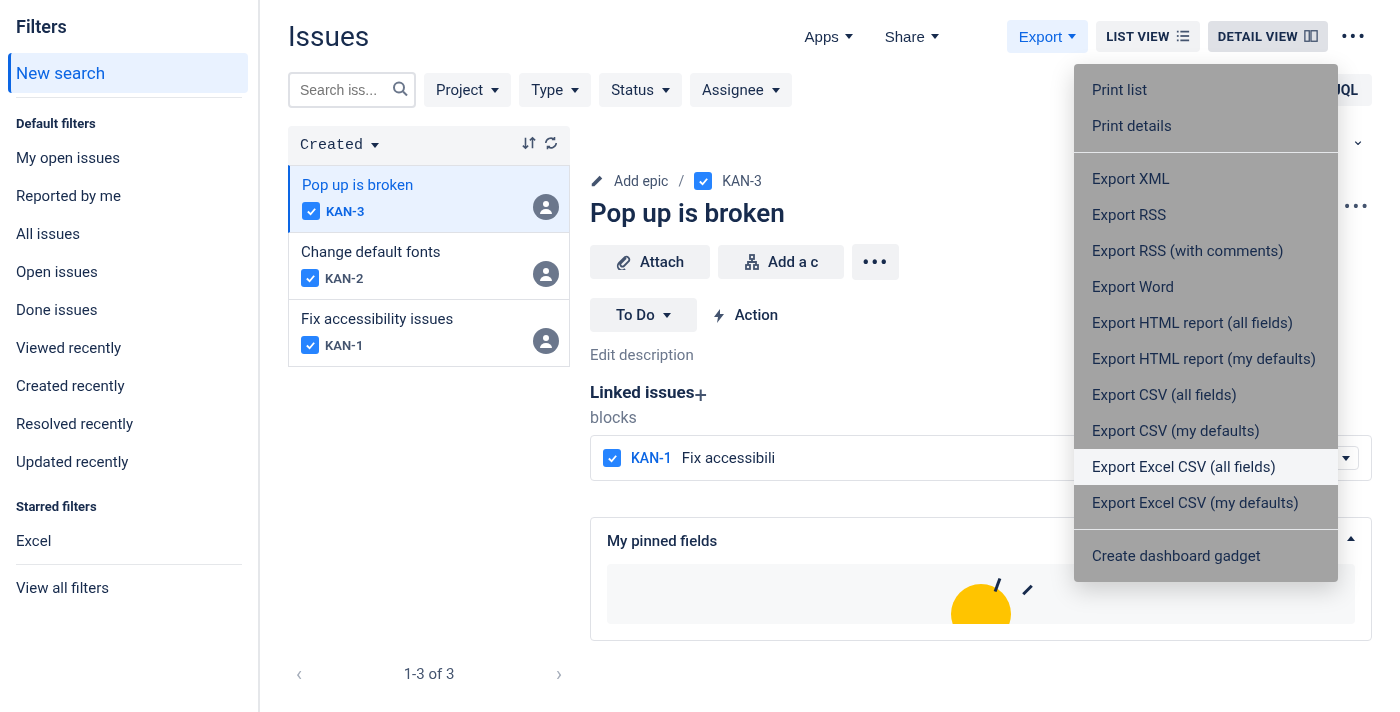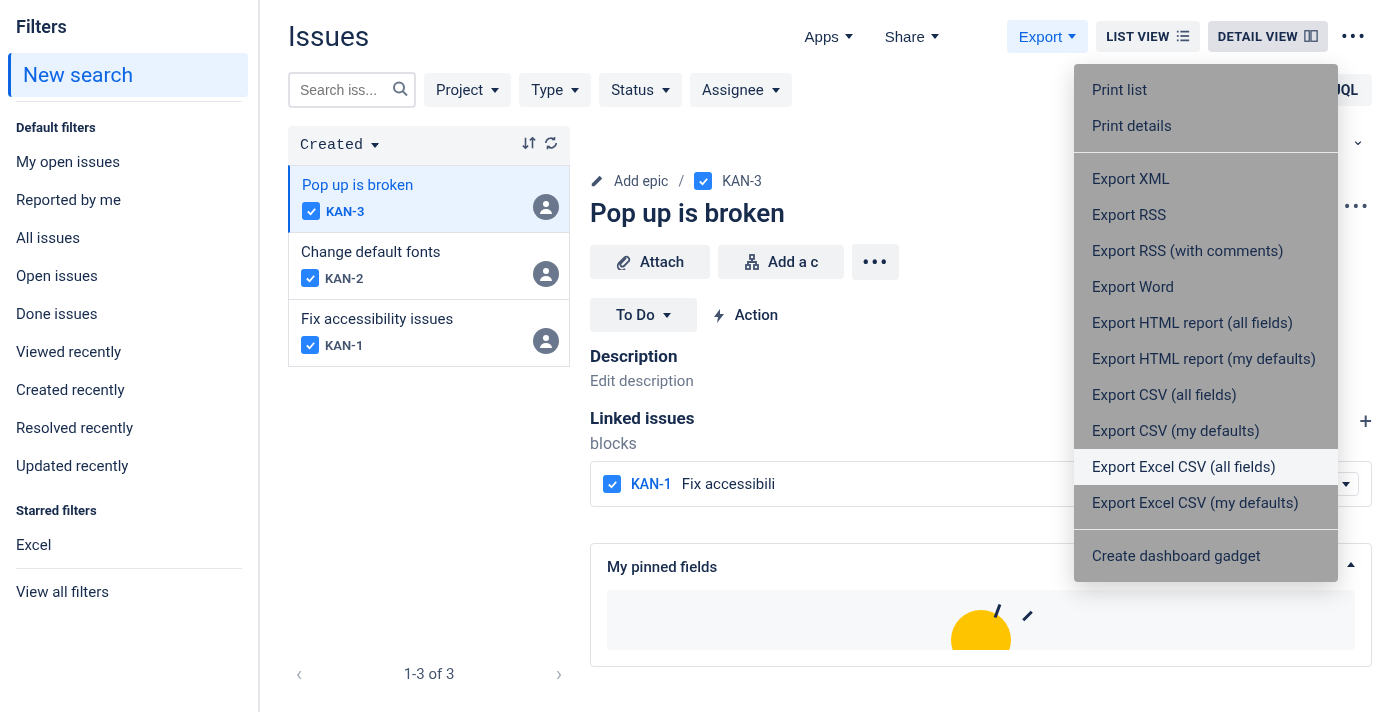--- a/index.html
+++ b/index.html
@@ -1,21 +1,21 @@
 <!DOCTYPE html>
 <html><head>
 <meta charset="utf-8">
 <style>
 * { box-sizing: border-box; margin: 0; padding: 0; }
 body { font-family: -apple-system, BlinkMacSystemFont, "Segoe UI", Roboto, sans-serif; font-size: 14px; color: #172B4D; background: #fff; width: 1400px; height: 712px; overflow: hidden; display: flex; }
 
 
 .sidebar { width: 260px; border-right: 2px solid #e5e7ea; padding: 16px 8px 8px 8px; overflow-y: auto; }
 .sidebar h2 { font-size: 18px; font-weight: 600; margin: 0 8px 16px 8px; }
-.new-search { background: #E9F2FF; color: #0C66E4; padding: 10px 12px; border-radius: 4px; font-size: 21px; cursor: pointer; border-left: 3px solid #0C66E4; margin: 0 2px 4px 0; }
+.new-search { background: #E9F2FF; color: #0C66E4; padding: 10px 5px; border-radius: 4px; font-size: 17px; cursor: pointer; border-left: 3px solid #0C66E4; margin: 0 2px 4px 0; }
 .divider { border: none; border-top: 1px solid #e5e7ea; margin: 4px 8px; }
 .sidebar-heading { font-size: 13px; font-weight: 700; color: #172B4D; margin: 18px 8px 8px 8px; }
 .sidebar-item { font-size: 15px; padding: 10px 8px; cursor: pointer; border-radius: 4px; }
 
 
 .main { flex: 1; padding: 18px 28px 0 28px; position: relative; overflow: hidden; }
 .header-row { display: flex; align-items: center; justify-content: space-between; margin-bottom: 18px; }
 .page-title { font-size: 28px; font-weight: 400; }
 .header-actions { display: flex; align-items: center; gap: 8px; }
 .btn { display: inline-flex; align-items: center; gap: 6px; padding: 8px 12px; border-radius: 4px; font-size: 15px; cursor: pointer; background: #f4f5f7; border: none; color: #172B4D; font-weight: 500; }
@@ -76,21 +76,21 @@
 .todo-badge { border: 1px solid #dfe1e6; border-radius: 4px; padding: 4px 8px; font-size: 12px; font-weight: 700; display: inline-flex; align-items: center; gap: 4px; }
 .pinned { border: 1px solid #dfe1e6; border-radius: 4px; margin-top: 18px; }
 .pinned-head { padding: 14px 16px; font-size: 15px; font-weight: 500; display: flex; justify-content: space-between; align-items: center; }
 .pinned-body { padding: 0 16px 16px 16px; }
 .illus { background: #f7f8f9; height: 60px; border-radius: 4px; position: relative; overflow:hidden; }
 .sun { position:absolute; left:50%; bottom:-20px; transform:translateX(-50%); width:60px; height:60px; background:#FFC400; border-radius:50%; }
 .ray { position:absolute; left:52%; bottom:32px; width:3px; height:14px; background:#172B4D; transform:rotate(20deg); }
 .ray2 { position:absolute; left:56%; bottom:28px; width:3px; height:12px; background:#172B4D; transform:rotate(45deg); }
 
 .section-block { margin-bottom: 18px; }
-.linked-head { display:flex; justify-content:space-between; align-items:center; }
+.linked-head { display:flex; align-items:center; }
 .plus { font-size: 22px; color: #44546f; cursor: pointer; }
 
 .detail-icons { display:flex; align-items:center; gap:14px; position:absolute; right:30px; top:196px; }
 .di { color:#44546f; cursor:pointer; display:inline-flex; align-items:center; gap:4px; }
 .di.blue { color:#0C66E4; }
 
 
 .export-menu { position: absolute; top: 64px; left: 814px; width: 264px; background: #a3a3a3; box-shadow: 0 8px 24px rgba(0,0,0,0.18); border-radius: 4px; padding: 8px 0; z-index: 100; }
 .menu-item { padding: 9px 18px; font-size: 15px; cursor: pointer; }
 .menu-item:hover, .menu-item.hover { background: #f4f5f7; }
@@ -331,21 +331,20 @@
           </span>
         <span style="display:inline-flex;align-items:flex-end;gap:8px;font-size:15px;font-weight:500;">
           <svg width="16" height="16" viewBox="0 0 16 16">
               <path d="M9 1 L3 9 L7 9 L6 15 L13 6 L9 6 Z" fill="#44546f"></path>
             </svg>
           <span>Action</span>
         </span>
       </div>
 
       <div class="section-block">
-        <div class="section-h">Description</div>
         <div class="muted">Edit description</div>
       </div>
 
       <div class="section-block">
         <div class="linked-head">
           <div class="section-h">Linked issues</div>
           <span class="plus">+</span>
         </div>
         <div class="muted" style="font-size:16px;">blocks</div>
         <div class="linked-issue">

